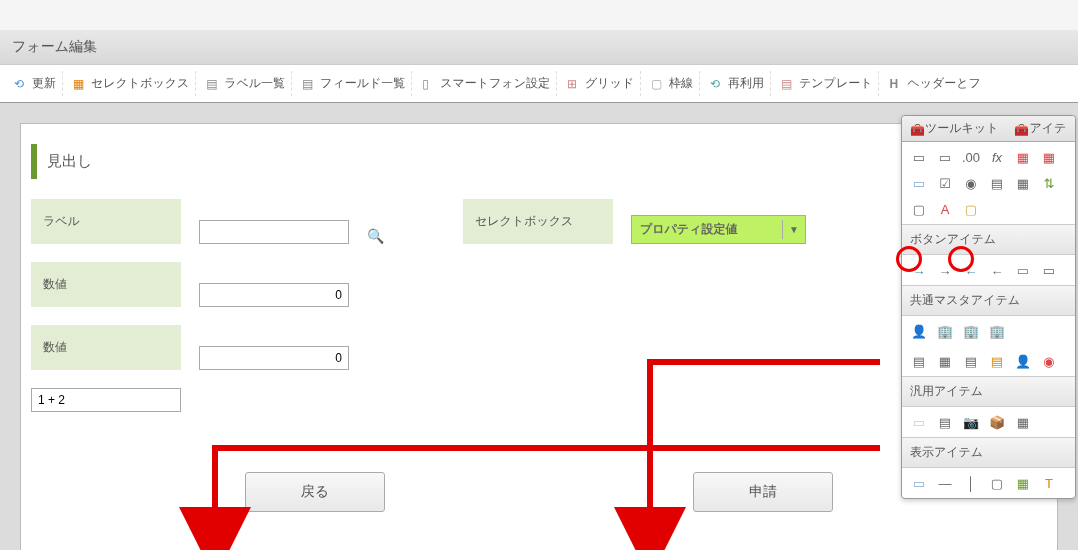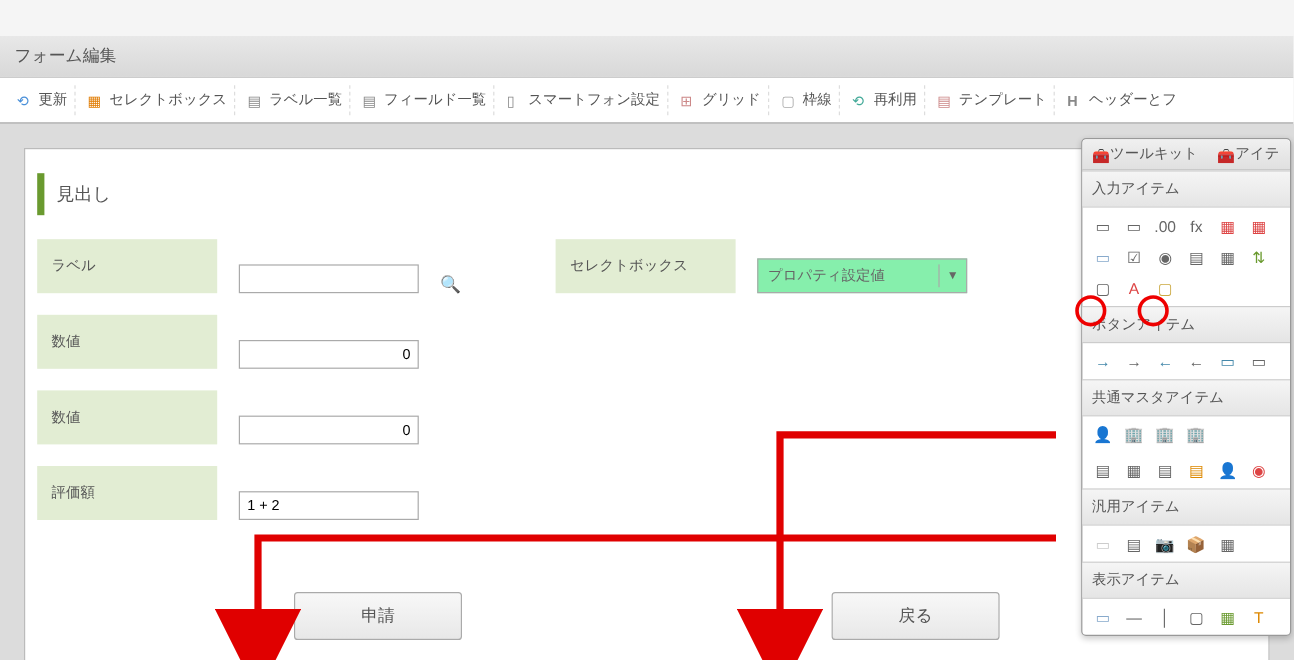--- a/index.html
+++ b/index.html
@@ -16,21 +16,21 @@
 .form-canvas { background: #fff; border: 1px solid #bbb; padding: 20px 10px 30px 10px; min-height: 430px; position: relative; }
 
 .heading-block { border-left: 6px solid #6a9a2f; padding: 8px 10px; color: #555; font-size: 15px; margin-bottom: 20px; }
 .form-row { display: flex; align-items: center; margin-bottom: 18px; gap: 20px; }
 .col-pair { display: flex; align-items: flex-end; gap: 18px; }
 .lbl-box { background: #e2edd3; padding: 14px 12px; width: 150px; color: #555; }
 .input-txt { border: 1px solid #aaa; padding: 4px 6px; width: 150px; height: 24px; }
 .input-num { text-align: right; }
 .search-ic { width: 16px; height: 16px; display: inline-block; font-size: 14px; color: #999; }
 
-.select-wrap { display: flex; align-items: center; border: 1px solid #aaa; background: #86efac; }
+.select-wrap { display: flex; align-items: center; border: 1px solid #aaa; background: #bef264; font-weight: bold; }
 .select-val { padding: 5px 8px; width: 150px; color: #666; }
 .select-btn { border-left: 1px solid #aaa; padding: 4px 6px; color: #666; font-size: 10px; }
 
 .action-btns { display: flex; justify-content: space-around; margin-top: 60px; padding: 0 60px; }
 .act-btn { background: linear-gradient(#f8f8f8, #e8e8e8); border: 1px solid #aaa; border-radius: 3px; padding: 10px 0; width: 140px; color: #555; font-size: 14px; cursor: pointer; text-align: center; }
 
 .palette { width: 175px; background: #fff; border: 1px solid #999; border-radius: 4px; position: absolute; right: 2px; top: 115px; box-shadow: 0 2px 5px rgba(0,0,0,0.2); }
 .pal-tabs { background: linear-gradient(#f0f0f0, #e0e0e0); display: flex; font-size: 11px; border-bottom: 1px solid #aaa; border-radius: 4px 4px 0 0; }
 .pal-tab { padding: 4px 8px; color: #555; display: flex; align-items: center; gap: 3px; }
 .pal-section-hdr { background: linear-gradient(#f5f5f5, #e5e5e5); padding: 6px 8px; color: #555; border-top: 1px solid #ccc; border-bottom: 1px solid #ccc; font-size: 12px; }
@@ -120,28 +120,27 @@
 
       <div class="form-row">
         <div class="col-pair">
           <div class="lbl-box">数値</div>
           <input class="input-txt input-num" value="0" style="">
         </div>
       </div>
 
       <div class="form-row">
         <div class="col-pair">
-          <div class="lbl-box">評価額</div>
           <input class="input-txt" value="1 + 2" style="">
         </div>
       </div>
 
       <div class="action-btns">
+        <div class="act-btn">戻る</div>
         <div class="act-btn">申請</div>
-        <div class="act-btn">戻る</div>
       </div>
 
     </div>
 
     <svg class="annotation-svg" width="880" height="480">
       <defs>
         <marker id="ah" markerWidth="12" markerHeight="12" refX="6" refY="6" orient="auto">
           <path d="M0,0 L12,6 L0,12 Z" fill="#e00000"></path>
         </marker>
       </defs>
@@ -159,26 +158,25 @@
     <div class="pal-tab">
         <span class="toolbox-ic">🧰</span>
         <span>ツールキット</span>
       </div>
     <div class="pal-tab">
         <span class="toolbox-ic">🧰</span>
         <span>アイテ</span>
       </div>
   </div>
 
-  <div class="pal-section-hdr">入力アイテム</div>
   <div class="pal-items">
     <span class="pal-item">▭</span>
     <span class="pal-item">▭</span>
     <span class="pal-item">.00</span>
-    <span class="pal-item" style="">fx</span>
+    <span class="pal-item" style="font-style:italic">fx</span>
     <span class="pal-item" style="color:#d44">▦</span>
     <span class="pal-item" style="color:#d44">▦</span>
     <span class="pal-item" style="color:#8ac">▭</span>
     <span class="pal-item">☑</span>
     <span class="pal-item">◉</span>
     <span class="pal-item">▤</span>
     <span class="pal-item">▦</span>
     <span class="pal-item" style="color:#6a9a2f">⇅</span>
     <span class="pal-item">▢</span>
     <span class="pal-item" style="color:#d44">A</span>

